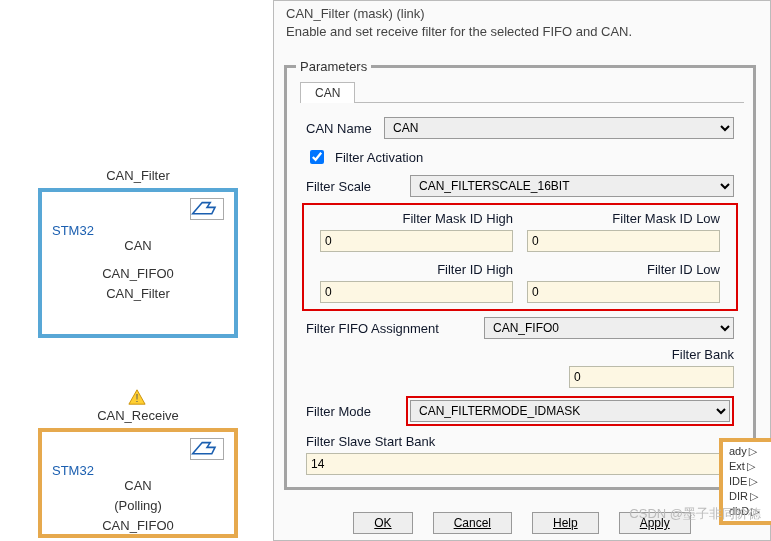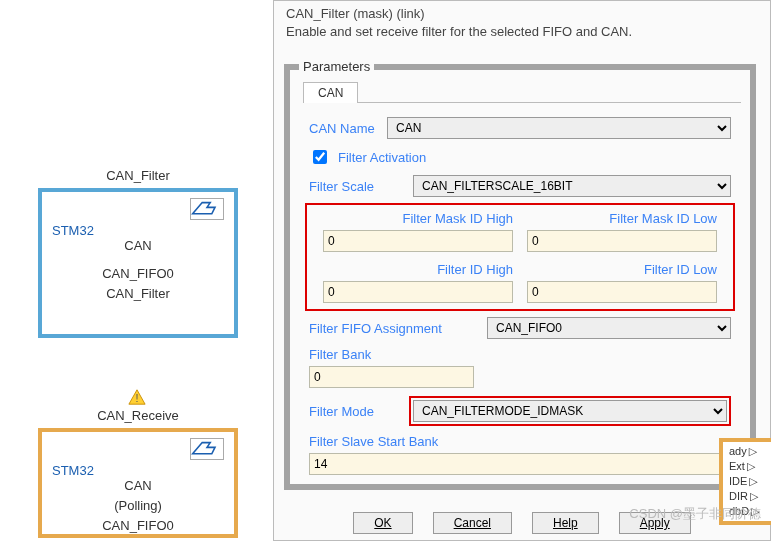--- a/index.html
+++ b/index.html
@@ -11,28 +11,28 @@
   .stm-header { display: flex; justify-content: space-between; align-items: flex-start; padding: 0 6px; height: 30px; }
   .stm { color: #1b5fb0; font-size: 13px; margin-top: 25px; }
   .st-logo { width: 34px; height: 22px; border: 1px solid #aaa; position: relative; }
   .st-logo svg { width:100%; height:100%; }
   .block-lines { font-size: 13px; line-height: 20px; margin-top: 8px; }
   .warn-icon { position:absolute; width:18px; height:18px; }
 
   
   .panel { position: absolute; left: 273px; top: 0; right: 0; bottom: 0; border: 1px solid #bbb; background: #fafafa; }
   .desc { position: absolute; left: 12px; top: 4px; right: 8px; font-family: "Simsun", monospace; font-size: 13px; color: #444; line-height: 18px; }
-  fieldset.params { position: absolute; left: 8px; top: 58px; right: 12px; bottom: 50px; border: 6px solid #a3a3a3; }
+  fieldset.params { position: absolute; left: 8px; top: 58px; right: 12px; bottom: 50px; border: 3px solid #a3a3a3; }
   fieldset.params > legend { padding: 0 4px; font-size: 13px; }
   .tabrow { margin: 4px 0 10px 4px; }
   .tab { display: inline-block; border: 1px solid #bbb; border-bottom: none; background: #fff; padding: 3px 14px; font-size: 12px; }
   .tab-underline { border-bottom:1px solid #bbb; margin-top:-1px; }
 
   .row { display: flex; align-items: center; padding: 4px 10px; gap: 8px; }
-  .lbl { font-size: 13px; color: #3b82f6; }
+  .lbl { font-size: 13px; color: #0f172a; }
   .full select, .full input[type=text] { flex: 1; }
   select { height: 22px; background: #eee; border: 1px solid #999; font-size: 12px; padding: 0 4px; }
   input[type=text] { height: 22px; border: 1px solid #bba; background: #fdf7e3; padding: 0 4px; font-size: 12px; }
   input[type=checkbox] { width:14px; height:14px; }
 
   .twocol { display: flex; gap: 14px; padding: 2px 10px; }
   .twocol > div { flex: 1; display: flex; flex-direction: column; gap: 4px; }
   .twocol .lbl { margin-bottom: 0; text-align: right; }
 
   .redbox { border: 2px solid #d00; padding: 4px 6px; margin: 2px 6px; }
@@ -141,21 +141,21 @@
           <input type="text" value="0" style="">
         </div>
       </div>
     </div>
 
     <div class="row full">
       <span class="lbl" style="width:170px">Filter FIFO Assignment</span>
       <select><option>CAN_FIFO0</option></select>
     </div>
 
-    <div class="row" style="flex-direction:column; align-items:flex-start; gap:4px;">
+    <div class="row" style="flex-direction:column; align-items:flex-end; gap:4px;">
       <span class="lbl">Filter Bank</span>
       <input type="text" value="0" style="">
     </div>
 
     <div class="row full">
       <span class="lbl" style="width:92px">Filter Mode</span>
       <span class="redbox" style="flex:1; display:flex; margin:0; padding:2px;">
         <select style="flex:1"><option>CAN_FILTERMODE_IDMASK</option></select>
       </span>
     </div>

